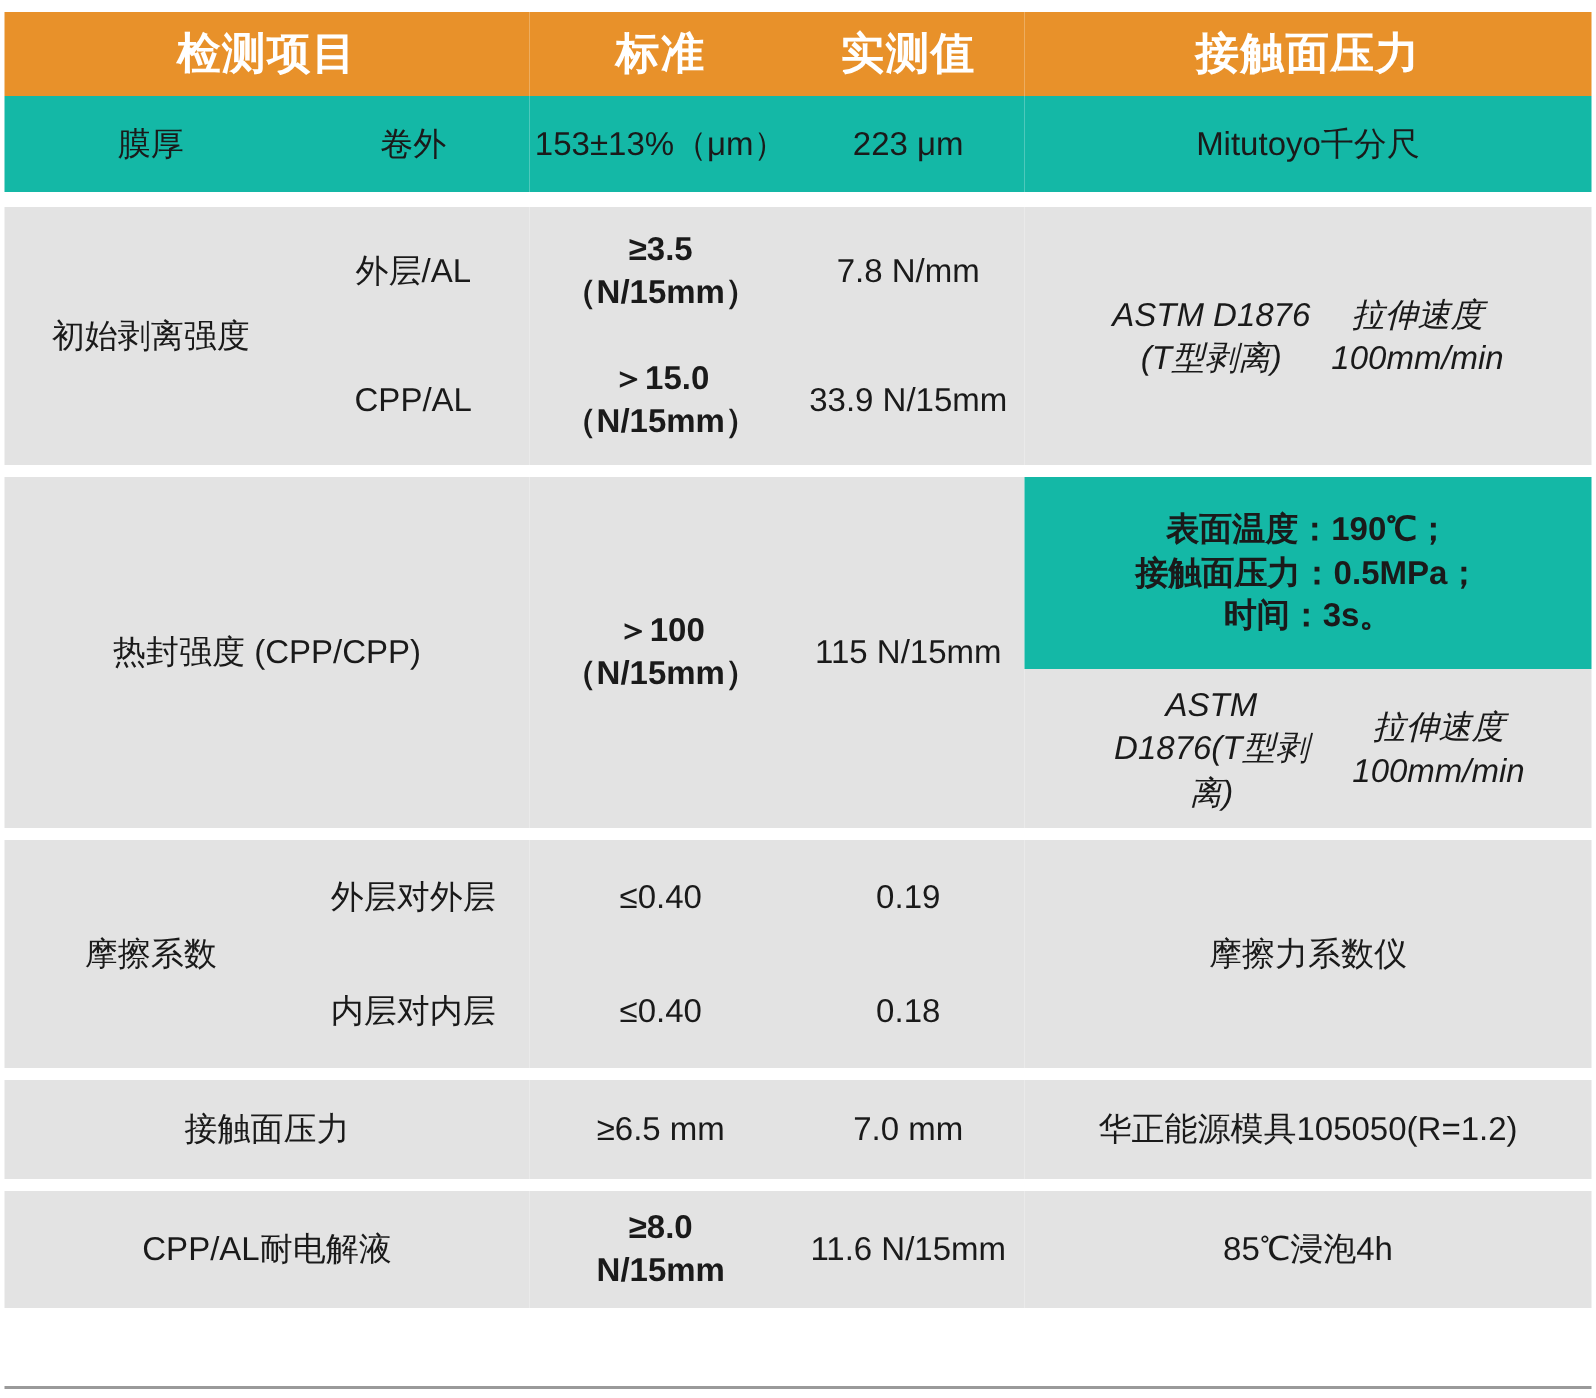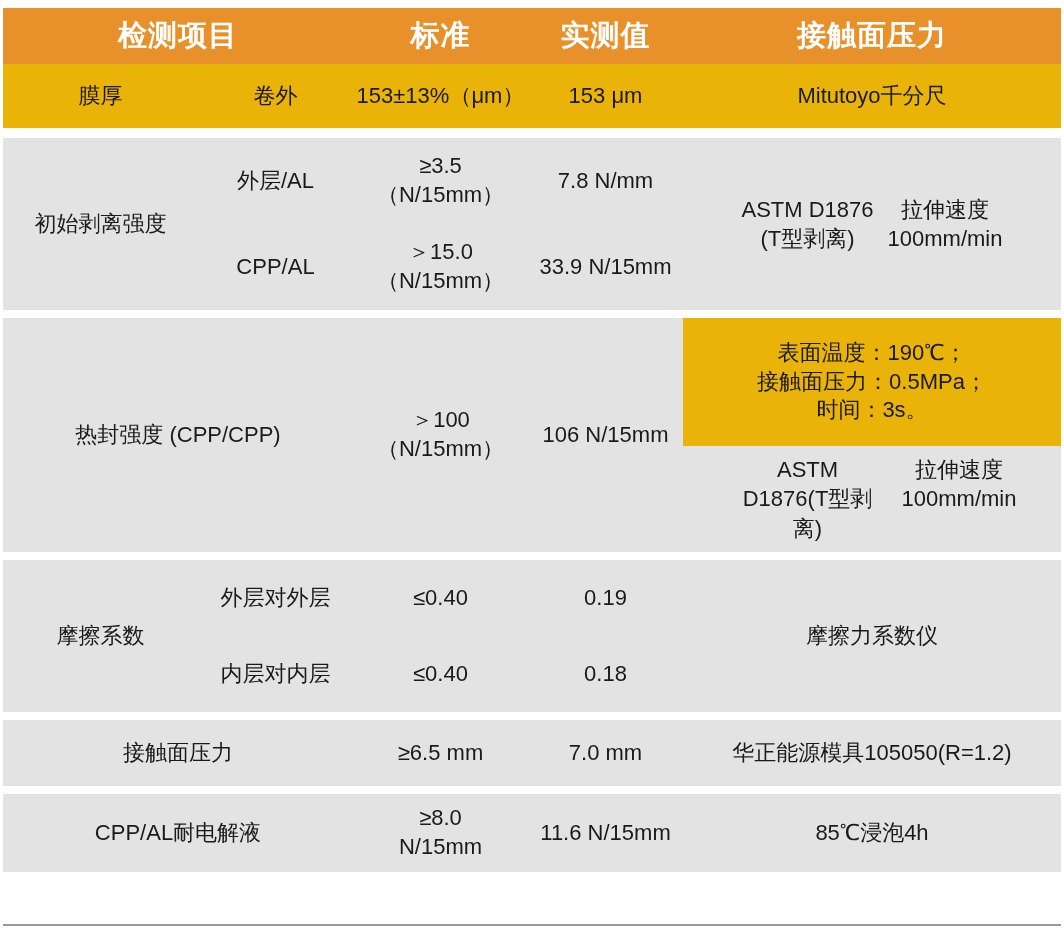--- a/index.html
+++ b/index.html
@@ -41,34 +41,35 @@
     height: 56px;
     letter-spacing: 1px;
   }
   thead th.h-item { }
   
   tbody td {
     font-size: 22px;
     line-height: 1.32;
     height: 1px;
   }
-  .band-white { background: #eab308; }
+  .band-white { background: #14b8a6; }
   .band-grey  { background: #E3E3E3; }
   .cell-pad   { padding: 10px 8px; }
   .rowline-bottom { border-bottom: 2px solid #ffffff; }
   .name-left {
     text-align: center;
   }
-  .two-line { line-height: 1.3; }
+  .two-line { line-height: 1.3; font-weight: bold; }
   .method-flex {
     display: flex;
-    align-items: flex-start;
+    align-items: center;
     justify-content: center;
     gap: 14px;
     padding: 8px 6px;
+    font-style: italic;
   }
   .method-flex .mf-a { text-align: center; }
   .method-flex .mf-b { text-align: center; }
   .footer-rule {
     position: absolute;
     left: 3px;
     right: 3px;
     bottom: 6px;
     height: 2px;
     background: #9a9a9a;
@@ -98,21 +99,21 @@
         <th>接触面压力</th>
       </tr>
     </thead>
 
     <tbody>
 
       <tr>
         <td class="band-white cell-pad name-left" style="height:64px">膜厚</td>
         <td class="band-white cell-pad">卷外</td>
         <td class="band-white cell-pad">153±13%（μm）</td>
-        <td class="band-white cell-pad">153 μm</td>
+        <td class="band-white cell-pad">223 μm</td>
         <td class="band-white cell-pad">Mitutoyo千分尺</td>
       </tr>
       <tr>
         <td colspan="5" style="height:10px;background:#ffffff"></td>
       </tr>
 
       <tr>
         <td class="band-grey cell-pad name-left" rowspan="2">初始剥离强度</td>
         <td class="band-grey cell-pad rowline-bottom">外层/AL</td>
         <td class="band-grey cell-pad rowline-bottom two-line" style="height:86px">
@@ -145,21 +146,21 @@
       <tr>
         <td colspan="5" style="height:8px;background:#ffffff"></td>
       </tr>
 
       <tr>
         <td class="band-grey cell-pad name-left" colspan="2" rowspan="2">热封强度 (CPP/CPP)</td>
         <td class="band-grey cell-pad two-line" rowspan="2">
           <div>＞100</div>
           <div>（N/15mm）</div>
         </td>
-        <td class="band-grey cell-pad" rowspan="2">106 N/15mm</td>
+        <td class="band-grey cell-pad" rowspan="2">115 N/15mm</td>
         <td class="band-white cell-pad two-line" style="height:128px">
           <div>表面温度：190℃；</div>
           <div>接触面压力：0.5MPa；</div>
           <div>时间：3s。</div>
         </td>
       </tr>
       <tr>
         <td class="band-grey" style="height:106px">
           <div class="method-flex">
             <div class="mf-a" style="width:160px">

